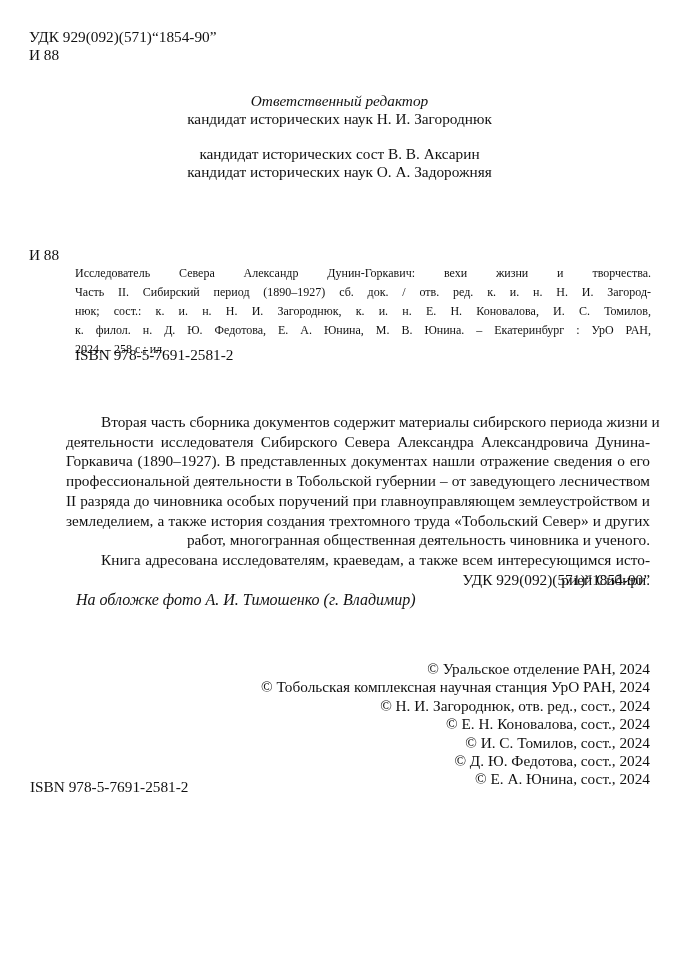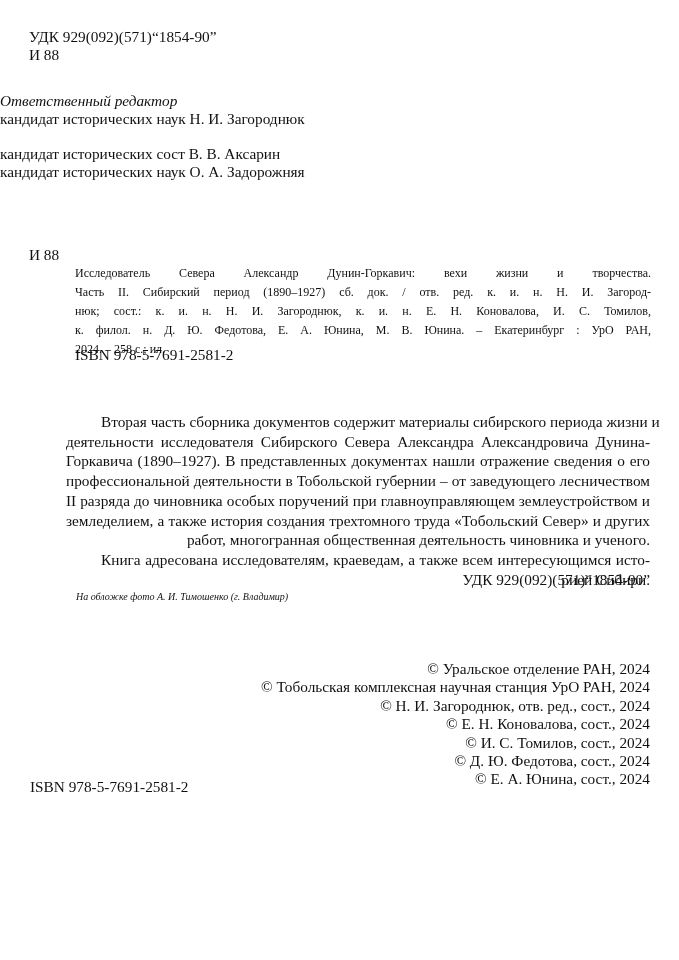--- a/index.html
+++ b/index.html
@@ -3,34 +3,34 @@
 <meta charset="utf-8">
 <style>
   html, body { margin: 0; padding: 0; background: #ffffff; }
   body {
     width: 679px; height: 960px; position: relative; overflow: hidden;
     font-family: "Liberation Serif", serif; color: #111111;
   }
   .abs { position: absolute; }
   .udk-top { left: 29px; top: 28px; }
   .udk-top div { font-size: 15.3px; line-height: 18px; }
-  .center-block { left: 0; width: 679px; text-align: left; }
+  .center-block { left: 0; width: 679px; text-align: center; }
   .center-block div { font-size: 15.3px; line-height: 18px; }
   .it { font-style: italic; }
   .i88 { left: 29px; top: 246px; font-size: 15.3px; }
   .biblio { left: 75px; top: 264px; width: 576px; font-size: 12px; line-height: 19px; text-align: justify; }
   .biblio .jl { display: block; text-align: justify; text-align-last: justify; white-space: nowrap; }
   .biblio .last { display: block; text-align: left; }
   .isbn1 { left: 75px; top: 346px; font-size: 15.3px; }
   .annot { left: 30px; top: 412px; width: 620px; font-size: 15.3px; line-height: 19.7px; }
   .annot .jl { display: block; text-align: justify; text-align-last: justify; white-space: nowrap; margin-left: 36px; }
   .annot .last { display: block; text-align: right; }
   .annot .ind { padding-left: 35px; }
   .udk-right { right: 29px; top: 571px; font-size: 15.3px; }
-  .cover { left: 76px; top: 591px; font-size: 10px; font-style: italic; text-align: right; }
+  .cover { left: 76px; top: 591px; font-size: 16px; font-style: italic; text-align: right; }
   .copy { right: 29px; top: 660px; text-align: right; }
   .copy div { font-size: 15.3px; line-height: 18.4px; white-space: nowrap; }
   .isbn2 { left: 30px; top: 778px; font-size: 15.3px; }
 </style>
 </head>
 <body>
 
 <div class="abs udk-top">
   <div>УДК 929(092)(571)“1854-90”</div>
   <div>И 88</div>

